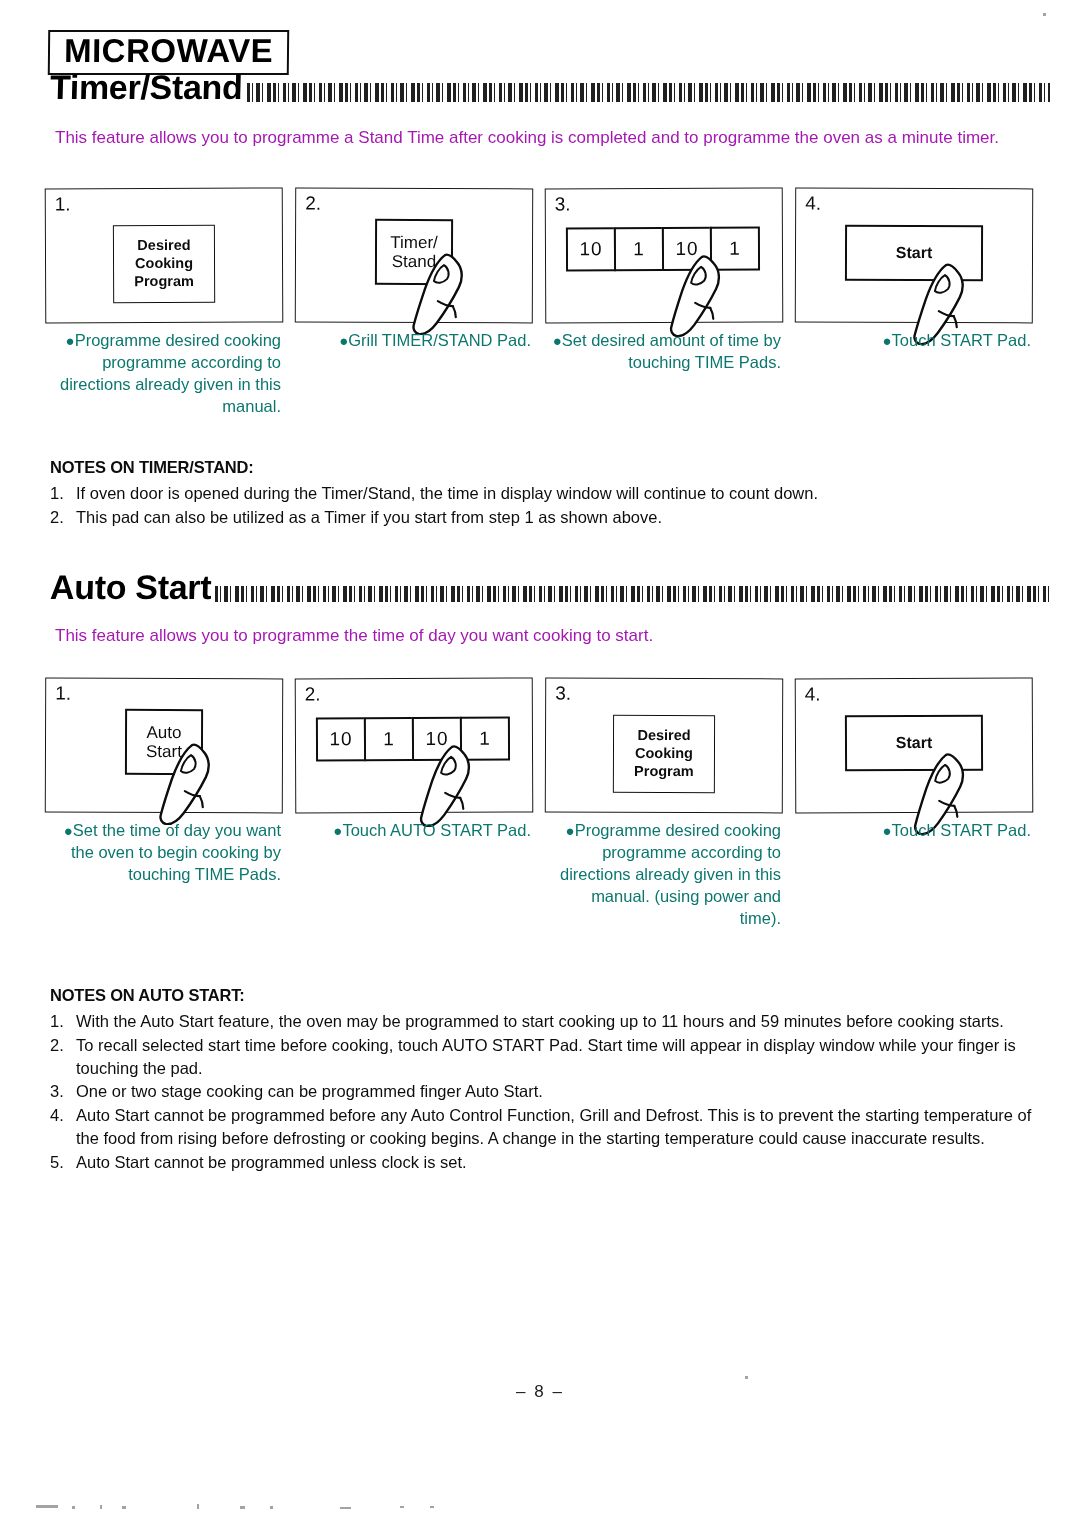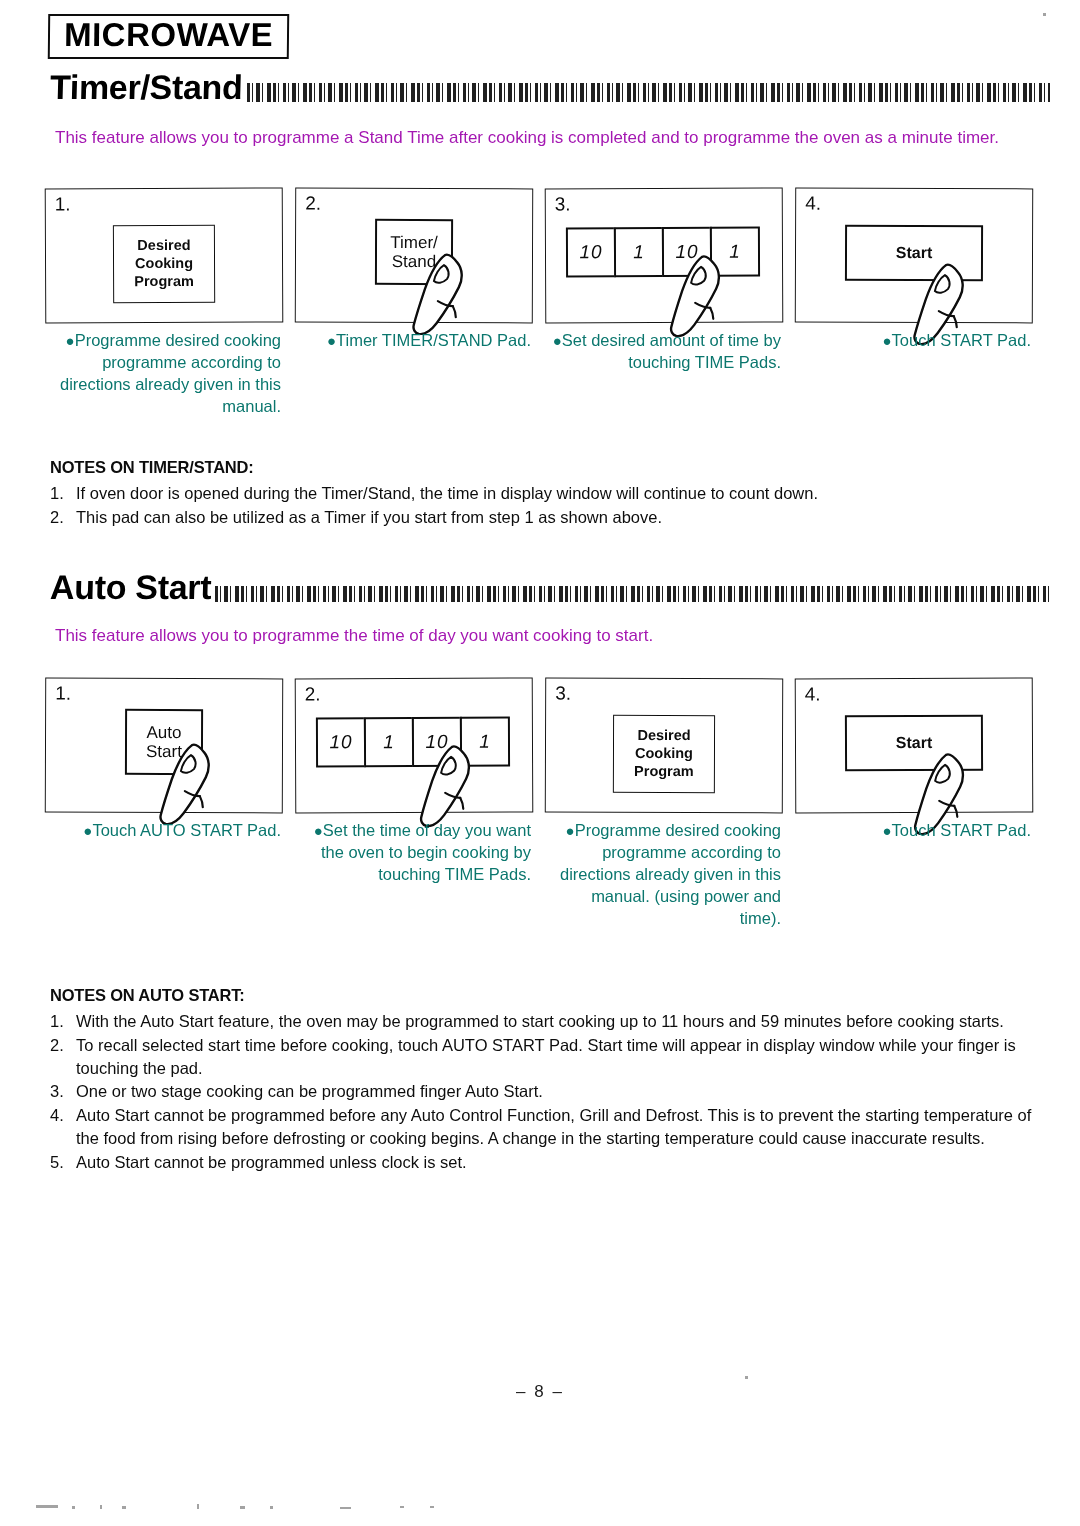--- a/index.html
+++ b/index.html
@@ -18,21 +18,21 @@
     height: 1526px;
     overflow: hidden;
     background: #fefefe;
     filter: contrast(1.04);
   }
 
   
   .microwave-box {
     position: absolute;
     left: 48px;
-    top: 14px;
+    top: 30px;
     border: 2.5px solid #111;
     padding: 2px 14px 4px 14px;
     transform: skewX(-0.6deg);
   }
   .microwave-box span {
     display: block;
     font-size: 33px;
     font-weight: bold;
     letter-spacing: 0.5px;
     line-height: 1.06;
@@ -165,29 +165,28 @@
     font-size: 16px;
     font-weight: bold;
     color: #111;
   }
   .pad-row {
     display: flex;
     margin-top: 12px;
   }
   .pad-key {
     width: 50px;
-    height: 50px;
+    height: 44px;
     border: 2px solid #111;
     margin-left: -2px;
     display: flex;
     align-items: center;
     justify-content: center;
     box-sizing: border-box;
     background: #fff;
-    font-style: italic;
   }
   .pad-key span {
     font-size: 19px;
     letter-spacing: 1px;
     color: #111;
   }
 
   
   .finger {
     position: absolute;
@@ -362,21 +361,21 @@
         </div>
       </div>
     </div>
   </div>
 
   <div class="captions" style="top:330px;">
     <div class="cap-col">
       <div class="cap"><span class="bul">●</span><span>Programme desired cooking programme according to directions already given in this manual.</span></div>
     </div>
     <div class="cap-col">
-      <div class="cap"><span class="bul">●</span><span>Timer TIMER/STAND Pad.</span></div>
+      <div class="cap"><span class="bul">●</span><span>Grill TIMER/STAND Pad.</span></div>
     </div>
     <div class="cap-col">
       <div class="cap"><span class="bul">●</span><span>Set desired amount of time by touching TIME Pads.</span></div>
     </div>
     <div class="cap-col">
       <div class="cap"><span class="bul">●</span><span>Touch START Pad.</span></div>
     </div>
   </div>
 
   <div class="notes" style="top:458px;">
@@ -478,24 +477,24 @@
             <path d="M27 52 C32 55 37 57 42 57" fill="none" stroke="#111" stroke-width="2.2" stroke-linecap="round"></path>
             <path d="M42 57 C44 61 45 64 45 68" fill="none" stroke="#111" stroke-width="2.2" stroke-linecap="round"></path>
           </svg>
         </div>
       </div>
     </div>
   </div>
 
   <div class="captions" style="top:820px;">
     <div class="cap-col">
+      <div class="cap"><span class="bul">●</span><span>Set the time of day you want the oven to begin cooking by touching TIME Pads.</span></div>
+    </div>
+    <div class="cap-col">
       <div class="cap"><span class="bul">●</span><span>Touch AUTO START Pad.</span></div>
-    </div>
-    <div class="cap-col">
-      <div class="cap"><span class="bul">●</span><span>Set the time of day you want the oven to begin cooking by touching TIME Pads.</span></div>
     </div>
     <div class="cap-col">
       <div class="cap"><span class="bul">●</span><span>Programme desired cooking programme according to directions already given in this manual. (using power and time).</span></div>
     </div>
     <div class="cap-col">
       <div class="cap"><span class="bul">●</span><span>Touch START Pad.</span></div>
     </div>
   </div>
 
   <div class="notes" style="top:986px;">

